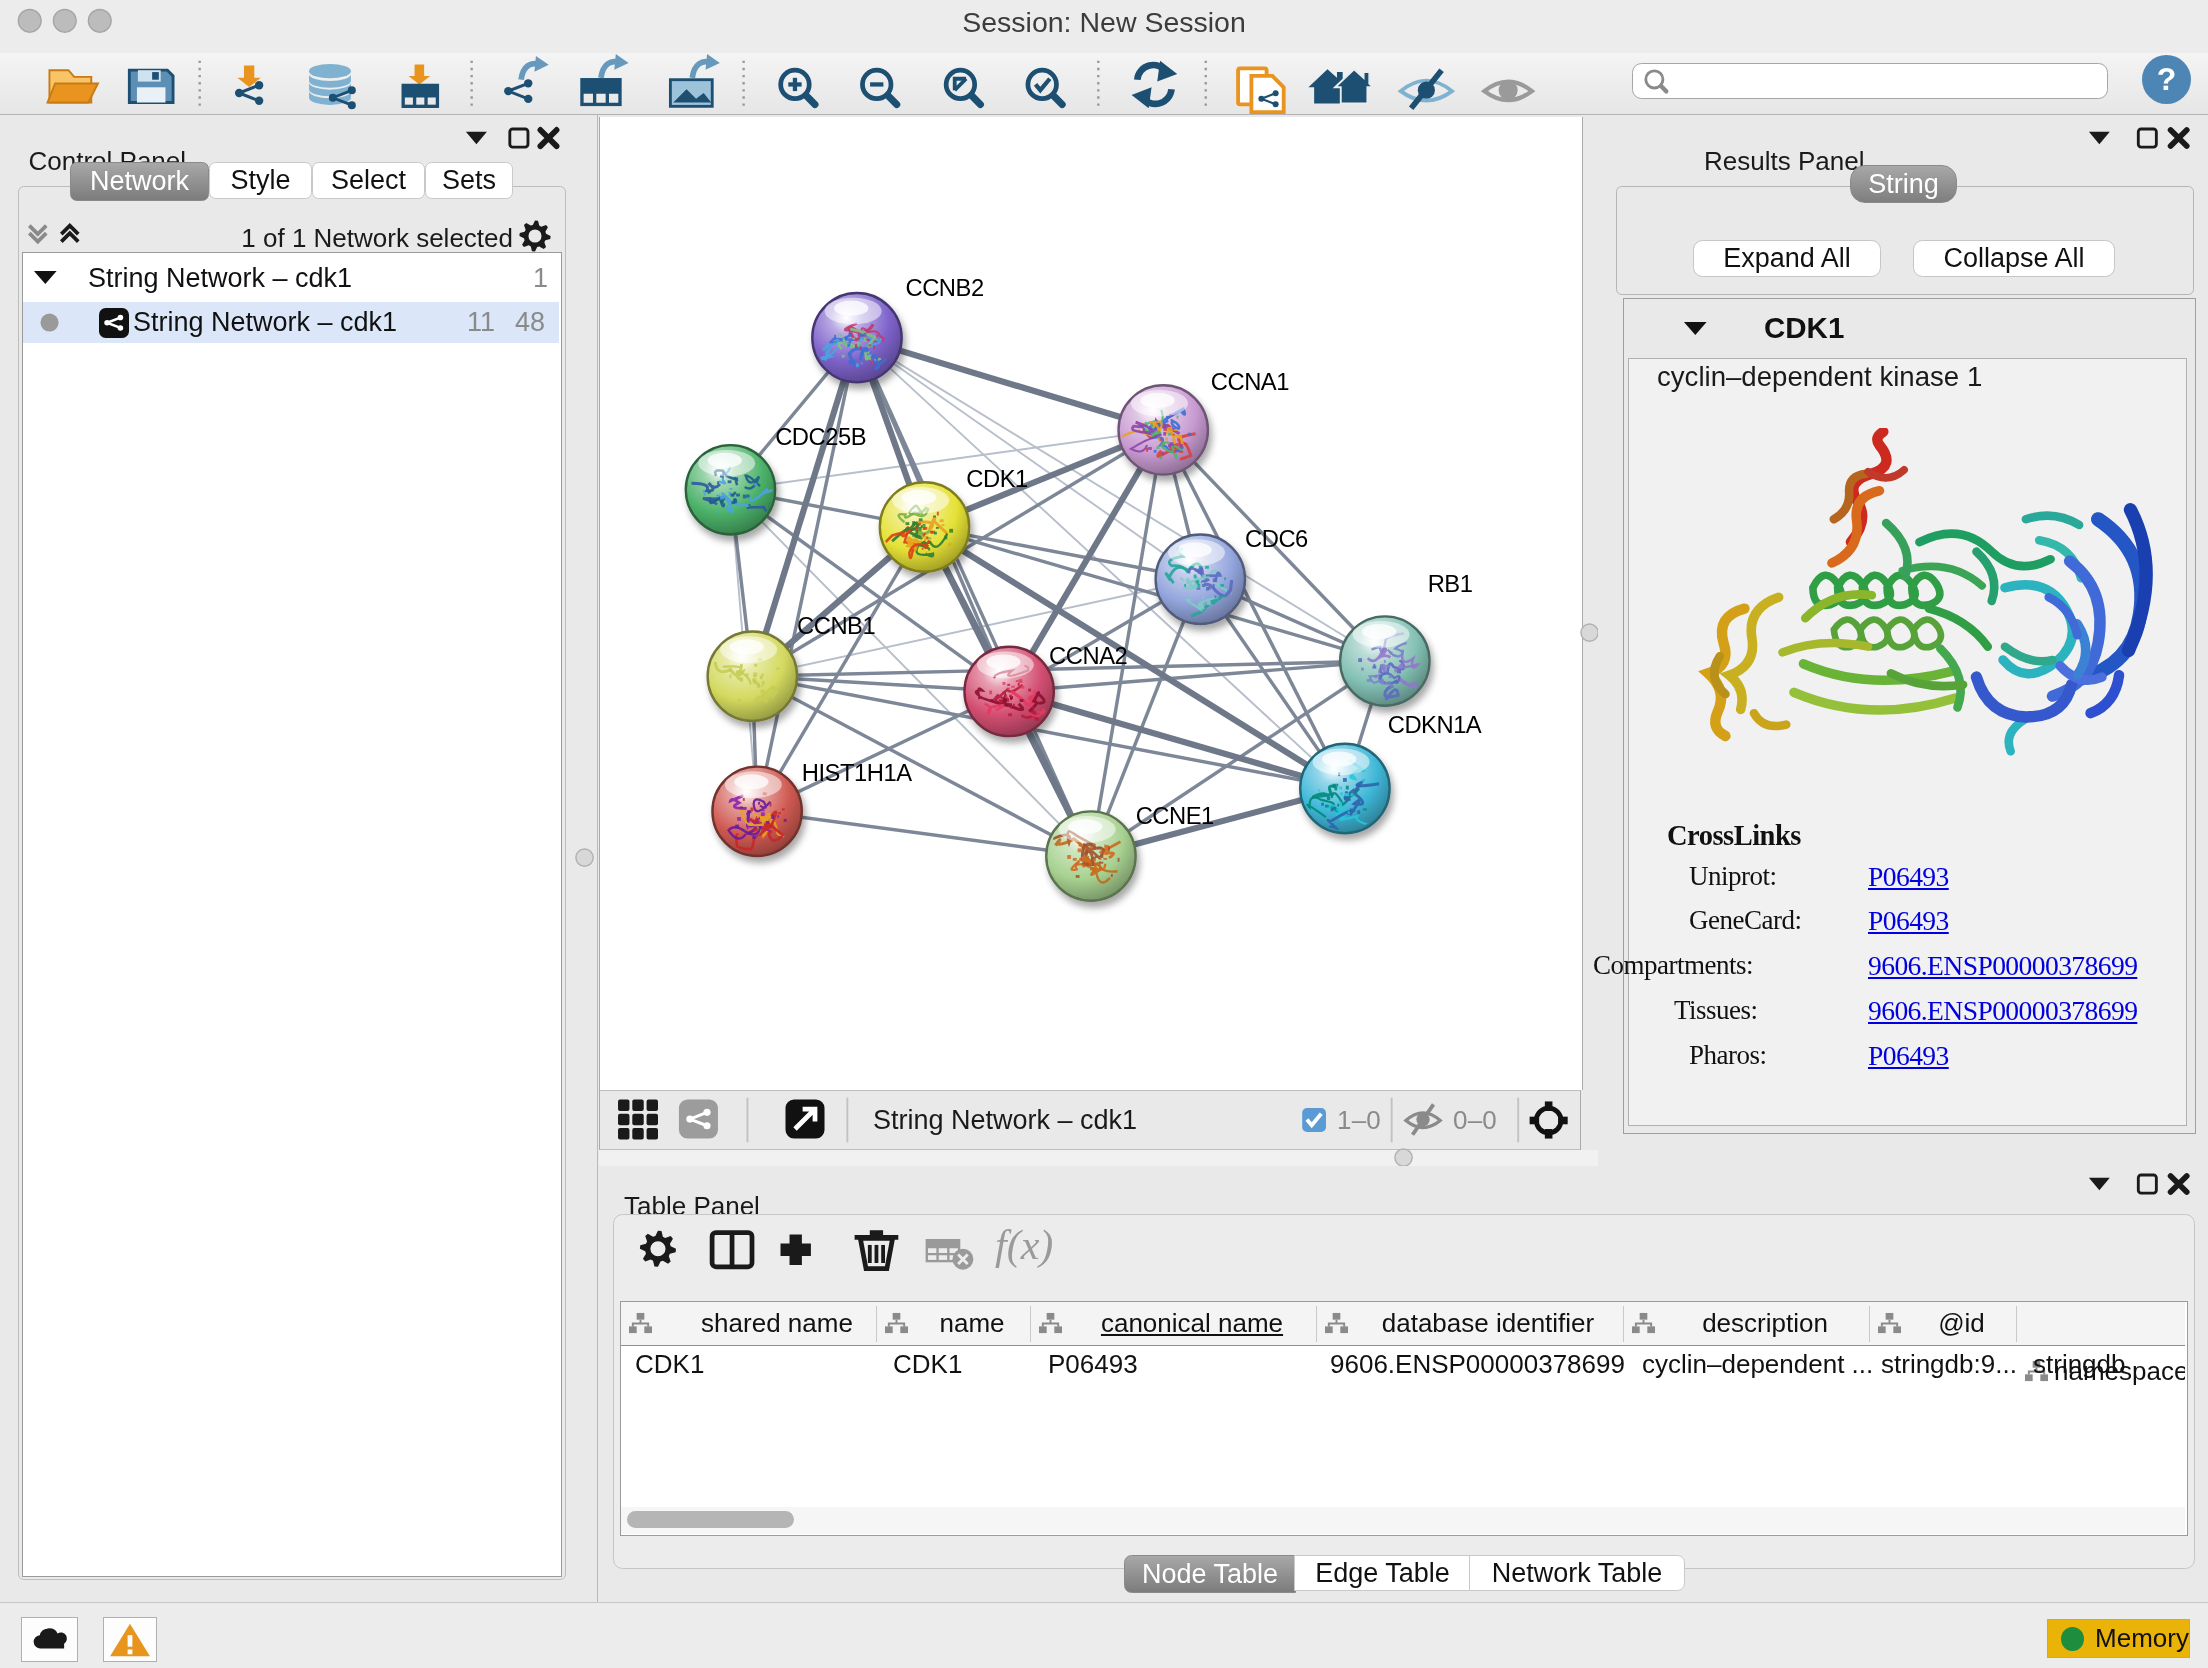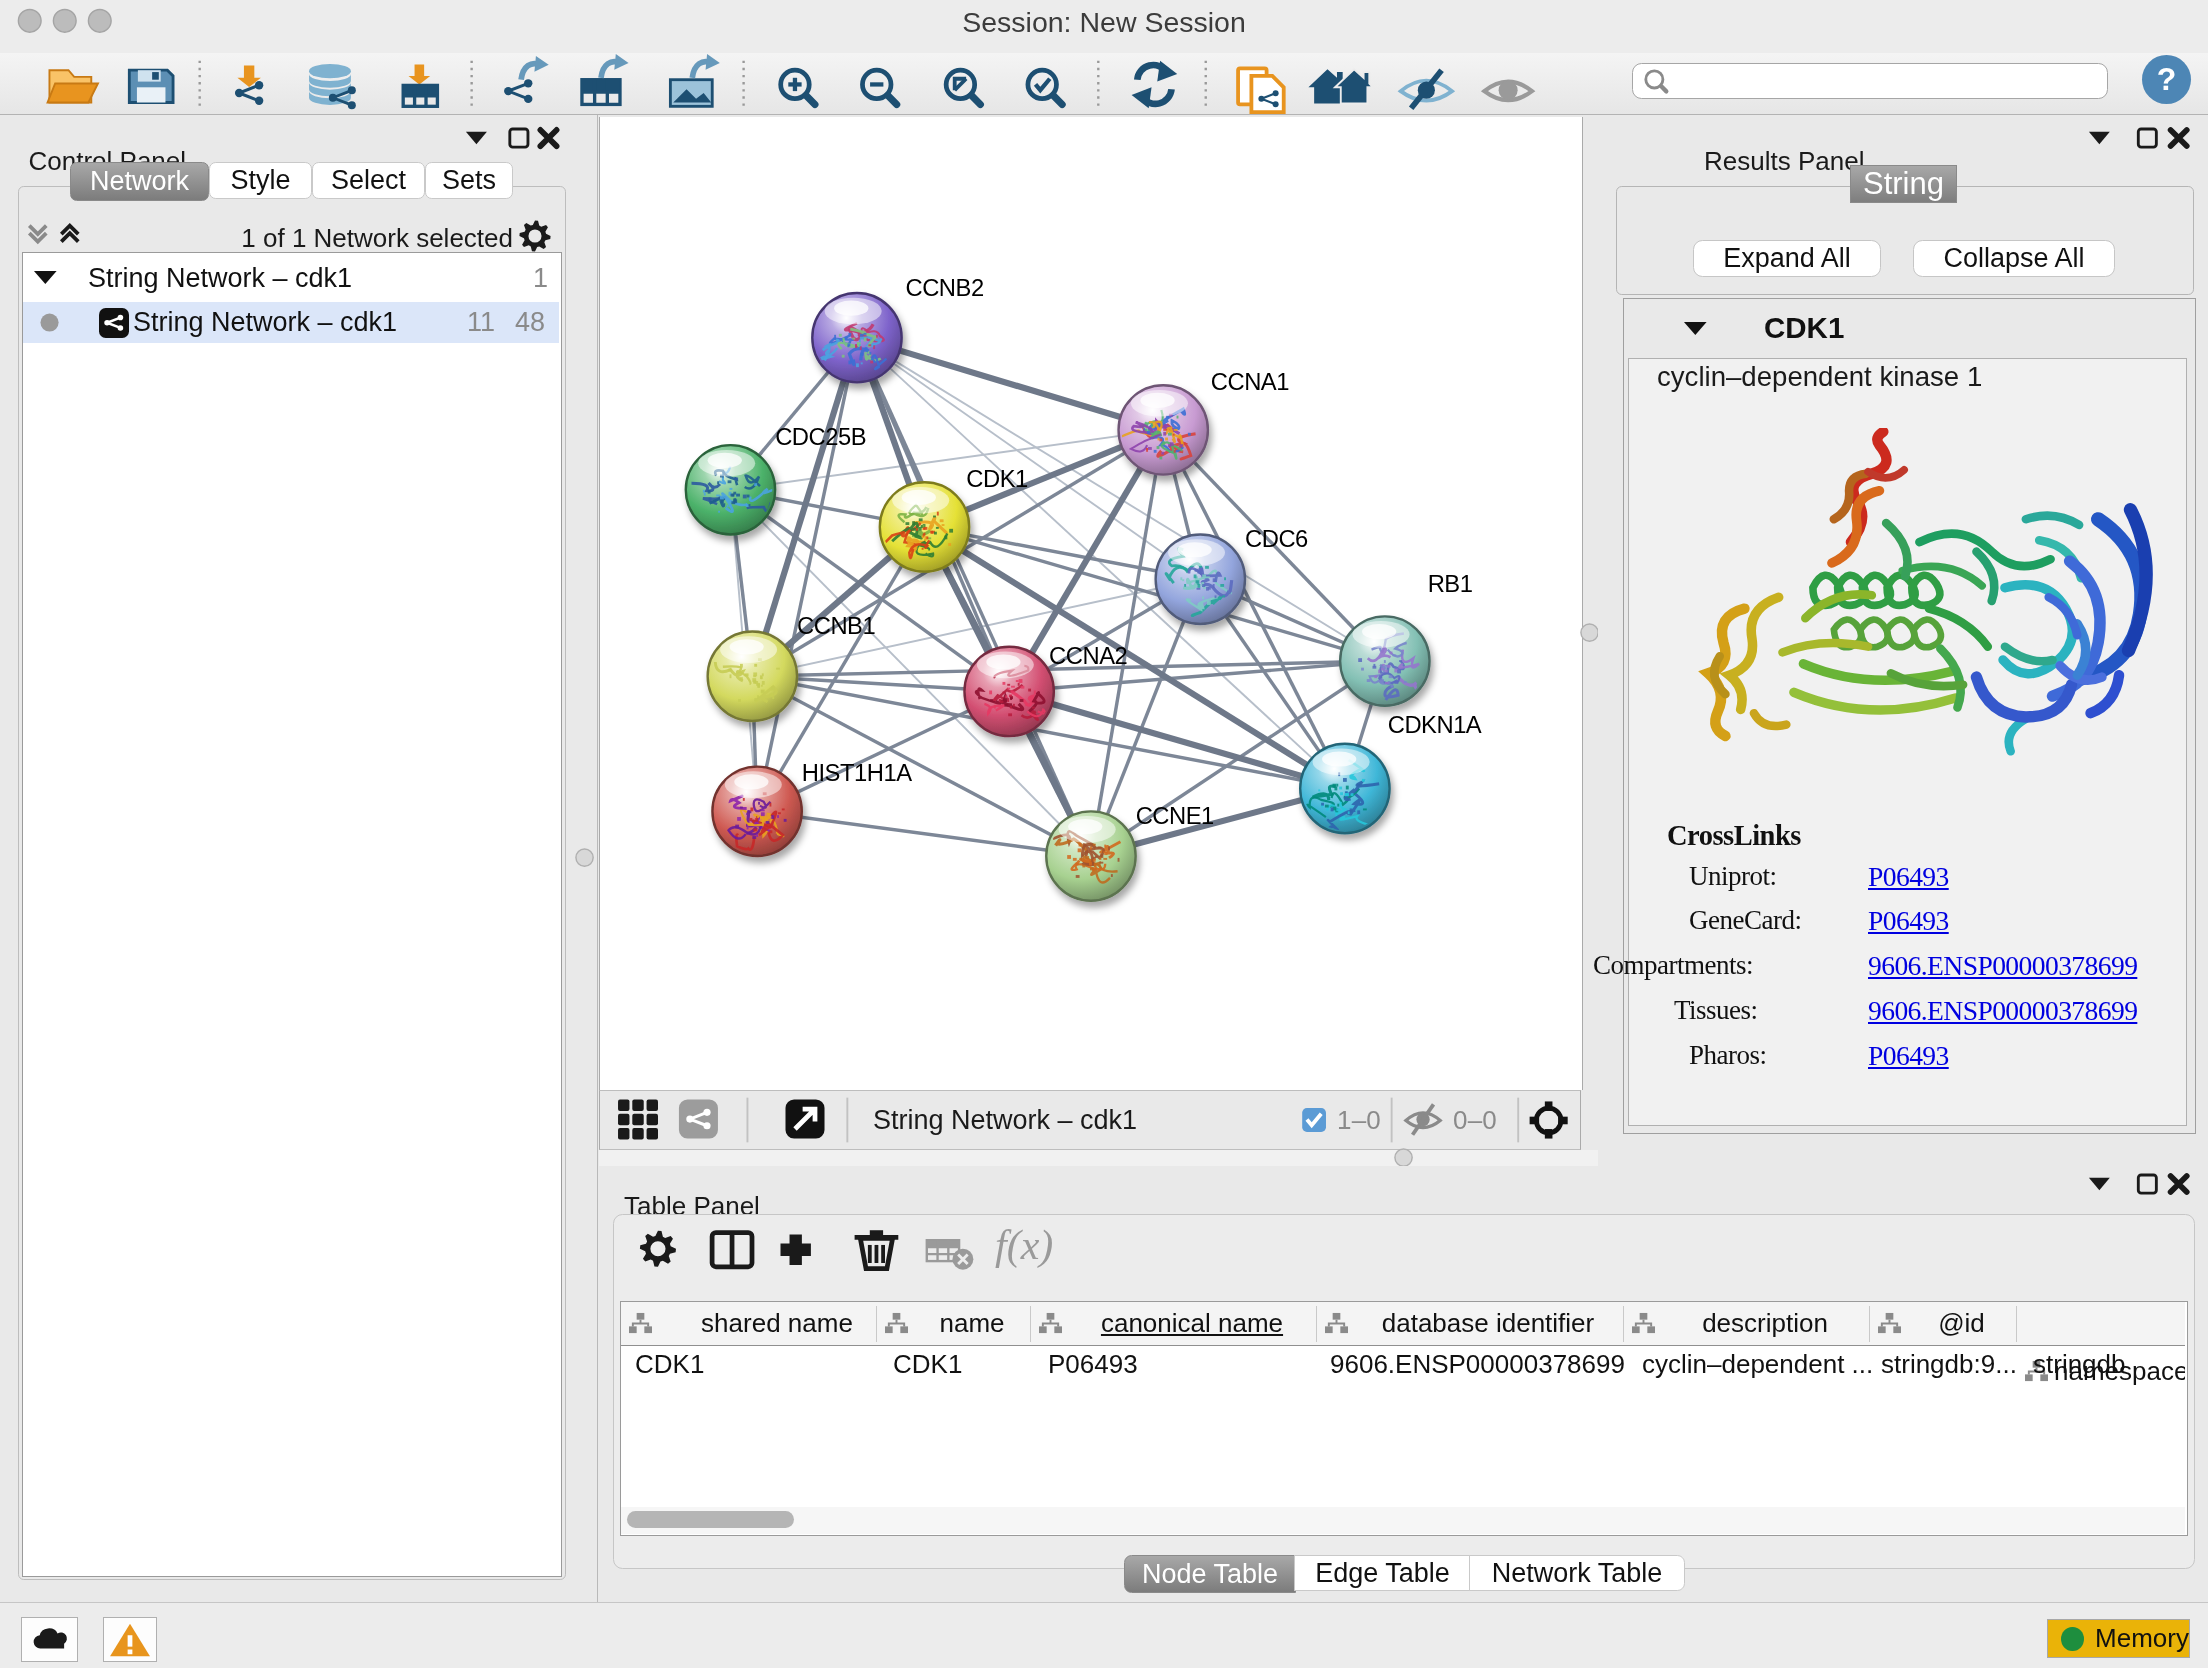--- a/index.html
+++ b/index.html
@@ -889,21 +889,21 @@
   </svg>
 
 <div class="abs" style="left:1598px;top:115px;width:611px;height:1051px;background:#e9e9e9;"></div>
 <div class="abs panel-title" style="left:1704px;top:124px;">Results Panel</div>
 <svg class="abs" style="left:2087px;top:126px" width="114" height="25" viewBox="0 0 120 26">
  <path d="M 2,6 L 24,6 L 13,19 Z" fill="#1a1a1a"></path>
  <rect x="54" y="3" width="19" height="19" fill="none" stroke="#1a1a1a" stroke-width="3" rx="3"></rect>
  <path d="M 88,4 L 105,21 M 105,4 L 88,21" stroke="#1a1a1a" stroke-width="6" stroke-linecap="round"></path>
 </svg>
 <div class="abs" style="left:1616px;top:186px;width:576px;height:107px;background:#e9e9e9;border:1px solid #b5b5b5;border-radius:5.7px;"></div>
-<div class="abs" style="left:1850px;top:165px;width:105px;height:36px;background:linear-gradient(#a8a8a8,#7e7e7e);border:1px solid #8a8a8a;border-radius:0;color:#fff;font-size:31px;display:flex;align-items:center;justify-content:center;">String</div>
+<div class="abs" style="left:1850px;top:165px;width:105px;height:36px;background:linear-gradient(#a8a8a8,#7e7e7e);border:1px solid #8a8a8a;border-radius:15px;color:#fff;font-size:27px;display:flex;align-items:center;justify-content:center;">String</div>
 <div class="abs wbtn" style="left:1693px;top:240px;width:186px;height:35px;font-size:27px;">Expand All</div>
 <div class="abs wbtn" style="left:1913px;top:240px;width:200px;height:35px;font-size:27px;">Collapse All</div>
 <div class="abs" style="left:1623px;top:298px;width:571px;height:834px;background:#e9e9e9;border:1px solid #9f9f9f;"></div>
 <svg class="abs" style="left:1682px;top:320px" width="28.5" height="17" viewBox="0 0 30 18">
     <path d="M 2,2 L 26,2 L 14,16 Z" fill="#111"></path>
   </svg>
 <div class="abs" style="left:1764px;top:311px;font-size:29.5px;font-weight:bold;color:#111;">CDK1</div>
 <div class="abs" style="left:1628px;top:358px;width:559px;height:768px;background:#f1f1f1;border:1px solid #b0b0b0;box-sizing:border-box;"></div>
 <div class="abs" style="left:1657px;top:361px;font-size:27.6px;color:#1a1a1a;">cyclin–dependent kinase 1</div>
 <svg class="abs" style="left:1691px;top:428px" width="472" height="328" viewBox="0 0 496 345">

